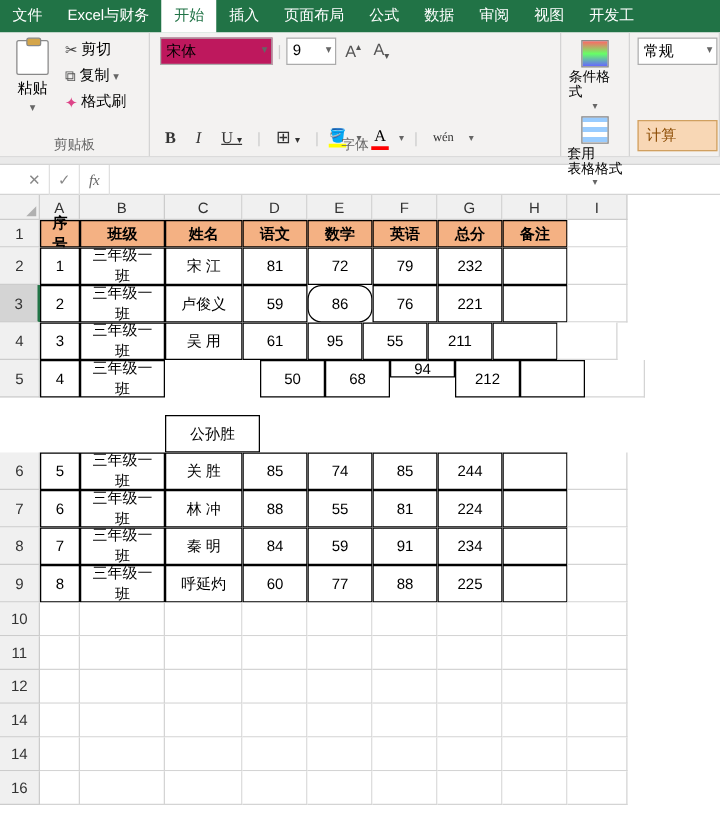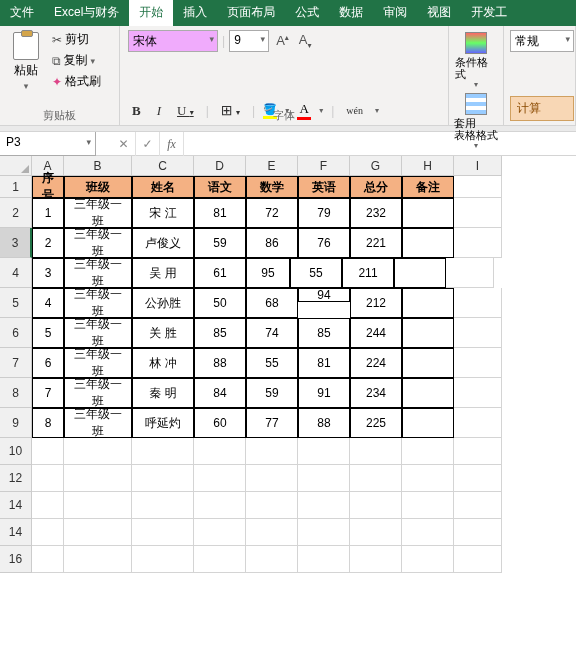--- a/index.html
+++ b/index.html
@@ -12,21 +12,21 @@
 .group-label{position:absolute;bottom:2px;left:0;right:0;text-align:center;font-size:11px;color:#666;}
 .clipboard-top{display:flex;gap:4px;}
 .paste-big{display:flex;flex-direction:column;align-items:center;width:40px;gap:2px;cursor:pointer;padding-top:2px;}
 .paste-icon{width:26px;height:28px;background:#fff;border:1px solid #888;border-radius:2px;position:relative;}
 .paste-icon::before{content:"";position:absolute;top:-3px;left:7px;width:10px;height:5px;background:#d4a54a;border:1px solid #888;border-radius:2px;}
 .small-btns{display:flex;flex-direction:column;gap:2px;font-size:12px;}
 .small-btn{display:flex;align-items:center;gap:3px;cursor:pointer;padding:1px 2px;}
 .scissors{color:#444;}
 .font-group{flex:1;padding:4px 8px;}
 .font-row1{display:flex;gap:4px;align-items:center;margin-bottom:4px;}
-.font-sel{border:1px solid #ababab;background:#f0abfc;padding:2px 14px 2px 4px;font-size:12px;height:22px;position:relative;min-width:90px;}
+.font-sel{border:1px solid #ababab;background:#be185d;padding:2px 14px 2px 4px;font-size:12px;height:22px;position:relative;min-width:90px;}
 .size-sel{border:1px solid #ababab;background:#fff;padding:2px 14px 2px 4px;font-size:12px;height:22px;width:40px;position:relative;}
 .dd::after{content:"▾";position:absolute;right:3px;top:3px;font-size:9px;color:#666;}
 .aa-btn{font-size:13px;color:#555;padding:2px 3px;cursor:pointer;}
 .font-row2{display:flex;gap:8px;align-items:center;}
 .ft-btn{font-size:13px;color:#333;padding:2px 4px;cursor:pointer;font-family:'Times New Roman',serif;}
 .bold{font-weight:bold;}
 .italic{font-style:italic;}
 .uline{text-decoration:underline;}
 .cpick{display:inline-flex;flex-direction:column;align-items:center;cursor:pointer;}
 .cpick .bar{width:14px;height:3px;}
@@ -146,21 +146,20 @@
 
   <div class="group num-group">
     <div class="num-sel dd">常规</div>
     <div class="calc-cell">计算</div>
   </div>
 </div>
 
 <div class="spacer"></div>
 
 <div class="namebox-row">
-  <div class="namebox">P3</div>
   <div style="width:16px"></div>
   <div class="fb-btn">✕</div>
   <div class="fb-btn">✓</div>
   <div class="fb-btn fb-fx">fx</div>
   <div class="fb-input"></div>
 </div>
 
 <div class="grid">
   <div class="row">
     <div class="corner"></div>
@@ -200,21 +199,21 @@
         <div class="cell d" style="width: 52px; height: 30px;">232</div>
         <div class="cell d" style="width: 52px; height: 30px;"></div>
         <div class="cell " style="width: 48px; height: 30px;"></div>
       </div>
       <div class="row">
         <div class="rowhdr sel" style="height: 30px;">3</div>
         <div class="cell d" style="width: 32px; height: 30px;">2</div>
         <div class="cell d" style="width: 68px; height: 30px;">三年级一班</div>
         <div class="cell d" style="width: 62px; height: 30px;">卢俊义</div>
         <div class="cell d" style="width: 52px; height: 30px;">59</div>
-        <div class="cell d" style="width: 52px; height: 30px;">86</div>
+        <div class="cell d" style="width: 52px; height: 30px; border-radius: 11px;">86</div>
         <div class="cell d" style="width: 52px; height: 30px;">76</div>
         <div class="cell d" style="width: 52px; height: 30px;">221</div>
         <div class="cell d" style="width: 52px; height: 30px;"></div>
         <div class="cell " style="width: 48px; height: 30px;"></div>
       </div>
       <div class="row">
         <div class="rowhdr" style="height: 30px;">4</div>
         <div class="cell d" style="width: 32px; height: 30px;">3</div>
         <div class="cell d" style="width: 68px; height: 30px;">三年级一班</div>
         <div class="cell d" style="width: 62px; height: 30px;">吴  用</div>
@@ -222,21 +221,21 @@
         <div class="cell d" style="width: 44px; height: 30px;">95</div>
         <div class="cell d" style="width: 52px; height: 30px;">55</div>
         <div class="cell d" style="width: 52px; height: 30px;">211</div>
         <div class="cell d" style="width: 52px; height: 30px;"></div>
         <div class="cell " style="width: 48px; height: 30px;"></div>
       </div>
       <div class="row">
         <div class="rowhdr" style="height: 30px;">5</div>
         <div class="cell d" style="width: 32px; height: 30px;">4</div>
         <div class="cell d" style="width: 68px; height: 30px;">三年级一班</div>
-        <div class="cell d" style="width: 62px; height: 30px;">公孙胜</div>
+        <div class="cell d" style="width: 76px; height: 30px; margin-top: 44px;">公孙胜</div>
         <div class="cell d" style="width: 52px; height: 30px;">50</div>
         <div class="cell d" style="width: 52px; height: 30px;">68</div>
         <div class="cell d" style="width: 52px; height: 14px;">94</div>
         <div class="cell d" style="width: 52px; height: 30px;">212</div>
         <div class="cell d" style="width: 52px; height: 30px;"></div>
         <div class="cell " style="width: 48px; height: 30px;"></div>
       </div>
       <div class="row">
         <div class="rowhdr" style="height: 30px;">6</div>
         <div class="cell d" style="width: 32px; height: 30px;">5</div>
@@ -291,20 +290,32 @@
         <div class="cell " style="width: 68px; height: 27px;"></div>
         <div class="cell " style="width: 62px; height: 27px;"></div>
         <div class="cell " style="width: 52px; height: 27px;"></div>
         <div class="cell " style="width: 52px; height: 27px;"></div>
         <div class="cell " style="width: 52px; height: 27px;"></div>
         <div class="cell " style="width: 52px; height: 27px;"></div>
         <div class="cell " style="width: 52px; height: 27px;"></div>
         <div class="cell " style="width: 48px; height: 27px;"></div>
       </div>
       <div class="row">
+        <div class="rowhdr" style="height: 27px;">11</div>
+        <div class="cell " style="width: 32px; height: 27px;"></div>
+        <div class="cell " style="width: 68px; height: 27px;"></div>
+        <div class="cell " style="width: 62px; height: 27px;"></div>
+        <div class="cell " style="width: 52px; height: 27px;"></div>
+        <div class="cell " style="width: 52px; height: 27px;"></div>
+        <div class="cell " style="width: 52px; height: 27px;"></div>
+        <div class="cell " style="width: 52px; height: 27px;"></div>
+        <div class="cell " style="width: 52px; height: 27px;"></div>
+        <div class="cell " style="width: 48px; height: 27px;"></div>
+      </div>
+      <div class="row">
         <div class="rowhdr" style="height: 27px;">12</div>
         <div class="cell " style="width: 32px; height: 27px;"></div>
         <div class="cell " style="width: 68px; height: 27px;"></div>
         <div class="cell " style="width: 62px; height: 27px;"></div>
         <div class="cell " style="width: 52px; height: 27px;"></div>
         <div class="cell " style="width: 52px; height: 27px;"></div>
         <div class="cell " style="width: 52px; height: 27px;"></div>
         <div class="cell " style="width: 52px; height: 27px;"></div>
         <div class="cell " style="width: 52px; height: 27px;"></div>
         <div class="cell " style="width: 48px; height: 27px;"></div>

